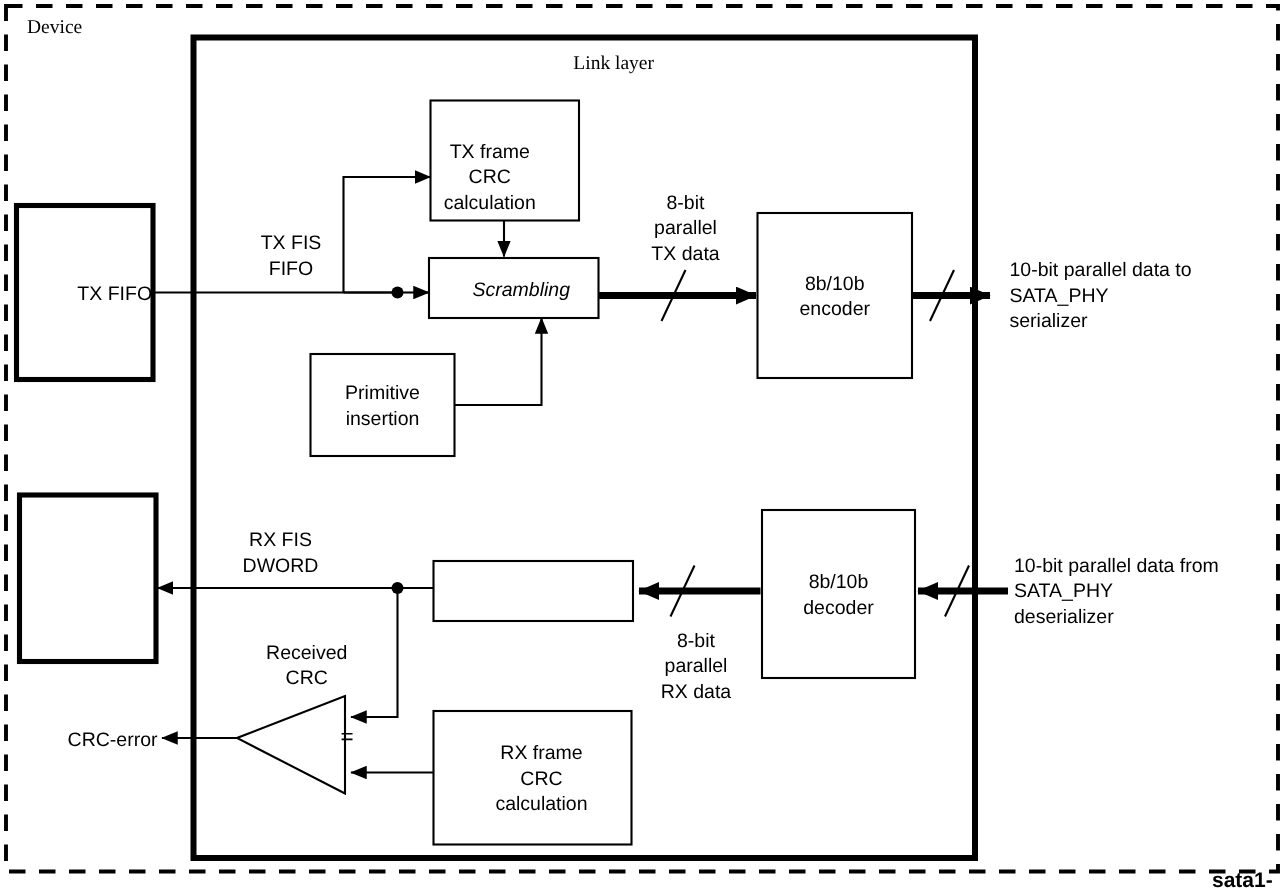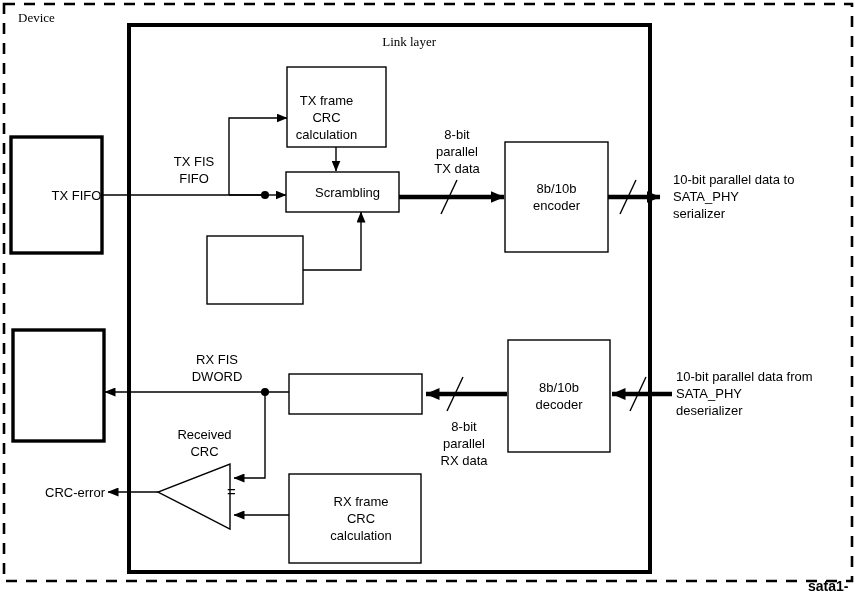--- a/index.html
+++ b/index.html
@@ -137,22 +137,24 @@
   <div class="lbl l" style="left:18px; top:10px;">Device</div>
 
   <div class="lbl c" style="left:316px; top:34px; width:120px;">Link layer</div>
 
   <div class="boxlbl" style="left:11px; top:137px; width:91px; height:116px;margin-left:20px;">TX FIFO</div>
 
   <div class="boxlbl" style="left:287px; top:67px; width:79px; height:80px;margin-top:10px;">TX frame
 CRC
 calculation</div>
 
-  <div class="boxlbl" style="left:286px; top:172px; width:123px; height:40px;">Scrambling</div>
-
+  <div class="boxlbl" style="left:286px; top:172px; width:123px; height:40px;font-style:italic;">Scrambling</div>
+
+  <div class="boxlbl" style="left:207px; top:236px; width:96px; height:68px;">Primitive
+insertion</div>
 
   <div class="boxlbl" style="left:505px; top:142px; width:103px; height:110px;">8b/10b
 encoder</div>
 
 
 
   <div class="boxlbl" style="left:508px; top:340px; width:102px; height:112px;">8b/10b
 decoder</div>
 
   <div class="boxlbl" style="left:295px; top:474px; width:132px; height:89px;">RX frame
@@ -166,21 +168,21 @@
 
   <div class="boxlbl" style="left:412px; top:124px; width:90px; height:54px;">8-bit
 parallel
 TX data</div>
 
   <div class="boxlbl" style="left:673px; top:168px; width:190px; height:56px;
               justify-content:flex-start; text-align:left;">10-bit parallel data to
 SATA_PHY
 serializer</div>
 
-  <div class="boxlbl" style="left:162px; top:348px; width:110px; height:40px;">RX FIS
+  <div class="boxlbl" style="left:132px; top:348px; width:110px; height:40px;">RX FIS
 DWORD</div>
 
   <div class="boxlbl" style="left:419px; top:416px; width:90px; height:54px;">8-bit
 parallel
 RX data</div>
 
   <div class="boxlbl" style="left:676px; top:365px; width:190px; height:56px;
               justify-content:flex-start; text-align:left;">10-bit parallel data from
 SATA_PHY
 deserializer</div>

